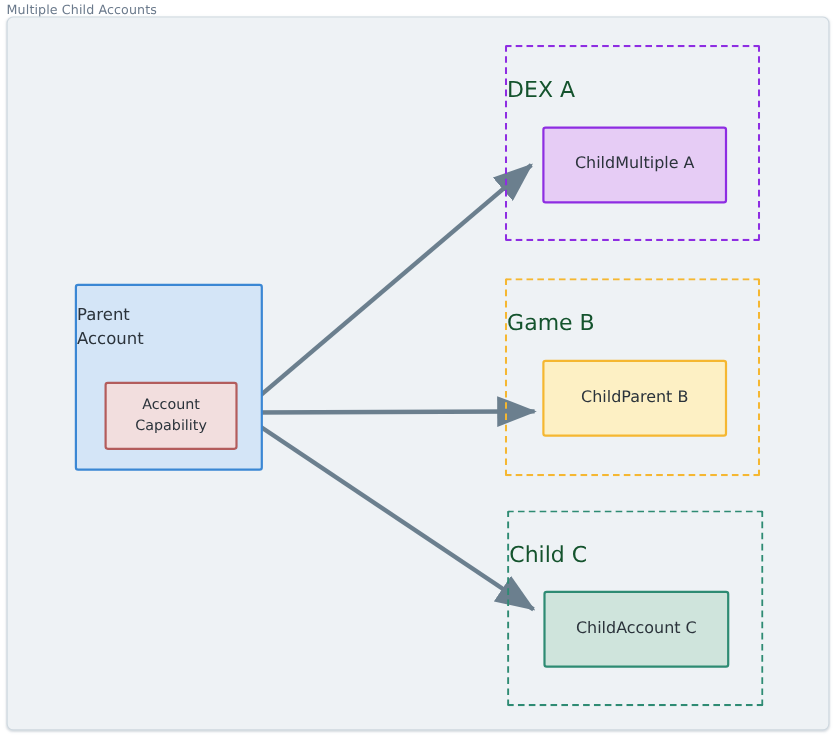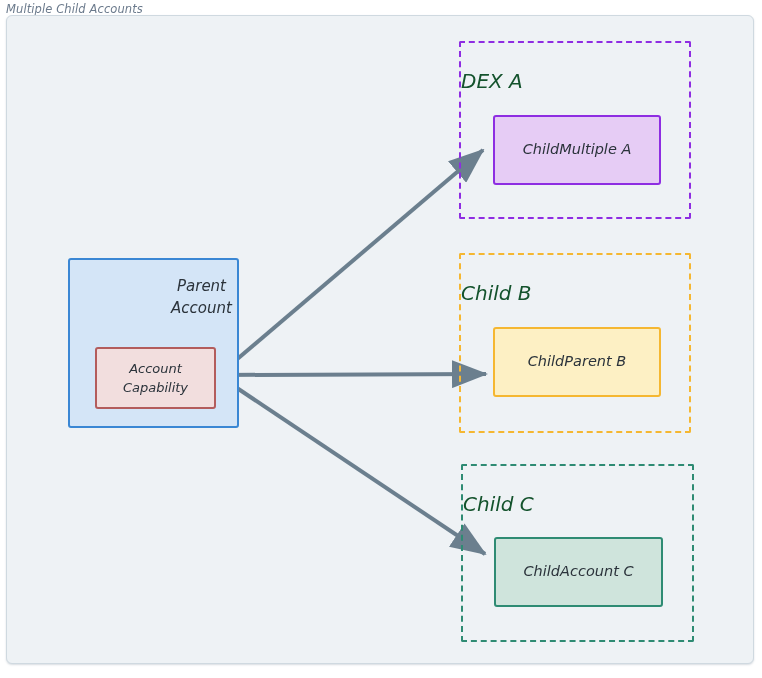--- a/index.html
+++ b/index.html
@@ -12,21 +12,20 @@
     height: 678px;
     font-family: "DejaVu Sans", "Liberation Sans", sans-serif;
     position: relative;
     overflow: hidden;
   }
   #diagram-root {
     position: absolute;
     left: 0; top: 0;
     width: 762px;
     height: 536px;
-    font-style: italic;
   }
   #diagram-title {
     position: absolute;
     left: 6px;
     top: 2px;
     font-size: 11.5px;
     color: #6b7a8c;
     letter-spacing: 0.1px;
     white-space: nowrap;
   }
@@ -82,25 +81,23 @@
     height: 170px;
     box-sizing: border-box;
     background: #d4e5f7;
     border: 2px solid #3a87d4;
     border-radius: 3px;
   }
   #parent-account-label {
     position: absolute;
     top: 16px;
     width: 100%;
-    text-align: center;
     font-size: 15px;
     color: #2b333b;
     line-height: 1.45;
-    padding-left: 48px;
   }
   #account-capability-box {
     position: absolute;
     left: 25px;
     top: 87px;
     width: 121px;
     height: 62px;
     box-sizing: border-box;
     background: #f2dede;
     border: 2px solid #b35c5c;
@@ -155,21 +152,21 @@
 
   <div class="group-box" style="left:459px; top:41px; width:232px; height:178px; border-color:#8e2de2;">
     <div class="group-label" style="top:26px;">DEX A</div>
   </div>
   <div class="node-box" style="left:493px; top:115px; width:168px; height:70px; background:#e6ccf5; border-color:#8e2de2;">
     <span class="node-line">Child</span>
     <span class="node-line">Multiple A</span>
   </div>
 
   <div class="group-box" style="left:459px; top:253px; width:232px; height:180px; border-color:#f5b731;">
-    <div class="group-label" style="top:26px;">Child B</div>
+    <div class="group-label" style="top:26px;">Game B</div>
   </div>
   <div class="node-box" style="left:493px; top:327px; width:168px; height:70px; background:#fdf0c4; border-color:#f5b731;">
     <span class="node-line">Child</span>
     <span class="node-line">Parent B</span>
   </div>
 
   <div class="group-box" style="left:461px; top:464px; width:233px; height:178px; border-color:#2e8b73;">
     <div class="group-label" style="top:26px;">Child C</div>
   </div>
   <div class="node-box" style="left:494px; top:537px; width:169px; height:70px; background:#cfe4dc; border-color:#2e8b73;">

